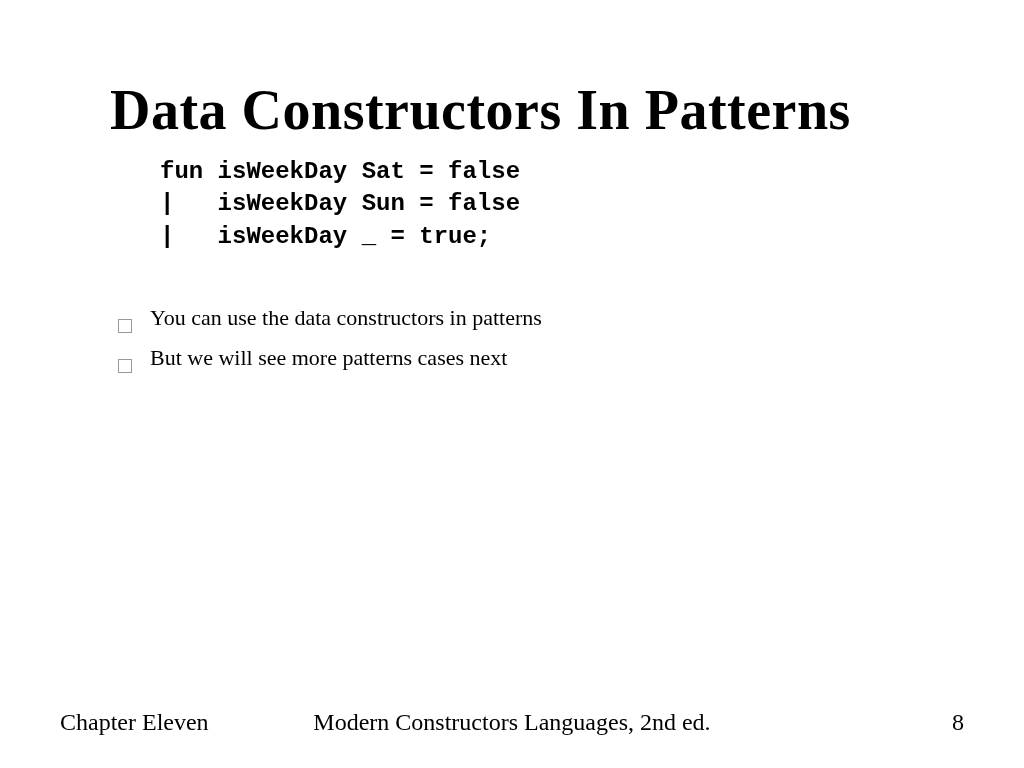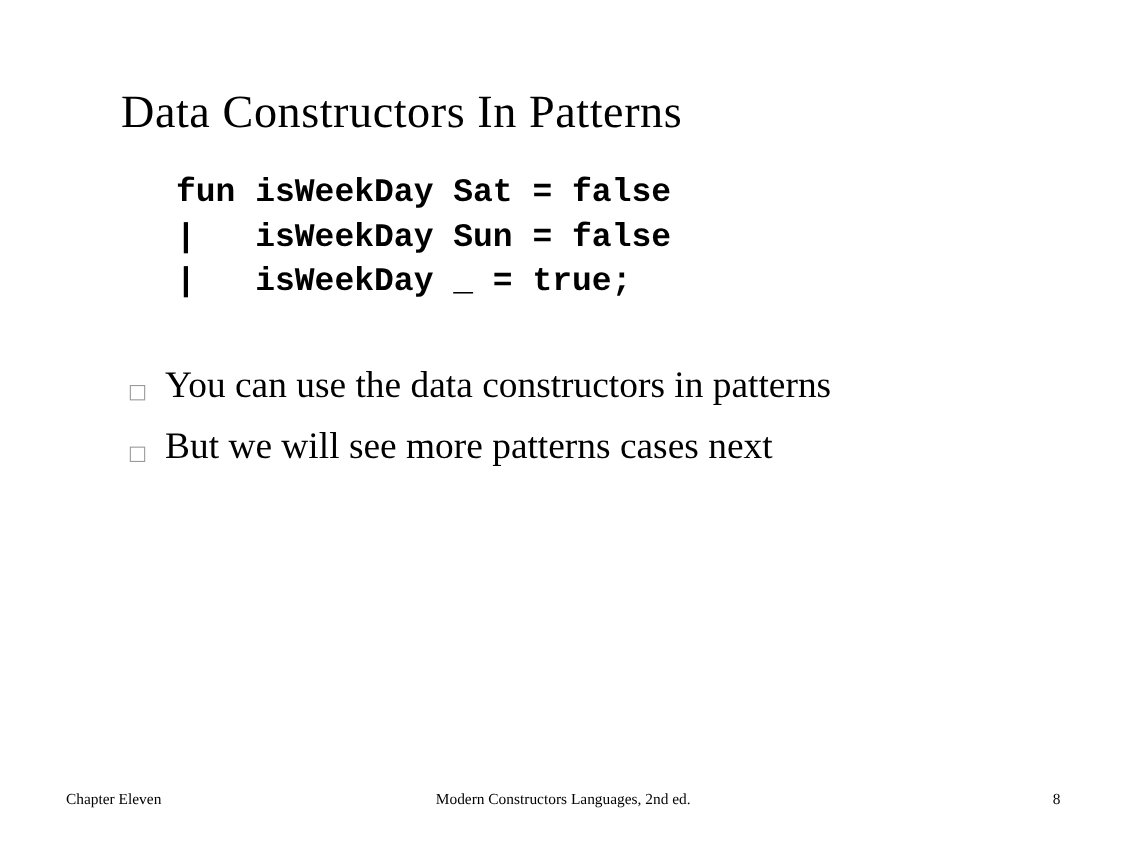--- a/index.html
+++ b/index.html
@@ -16,41 +16,41 @@
       position: relative;
       overflow: hidden;
     }
     .slide {
       width: 100%;
       height: 100%;
       padding: 78px 60px 40px 110px;
       position: relative;
     }
     .title {
-      font-size: 42px;
-      font-weight: normal;
-      margin-bottom: 30px;
+      font-size: 56px;
+      font-weight: bold;
+      margin-bottom: 14px;
       letter-spacing: 0.5px;
     }
     .code-block {
       font-family: "Courier New", Courier, monospace;
-      font-size: 30px;
+      font-size: 24px;
       font-weight: bold;
       line-height: 1.35;
       white-space: pre;
       margin-left: 50px;
       margin-bottom: 50px;
     }
     .bullets {
       margin-left: 8px;
     }
     .bullet-item {
       display: flex;
-      align-items: center;
-      font-size: 34px;
+      align-items: flex-end;
+      font-size: 22px;
       line-height: 1.35;
       margin-bottom: 10px;
     }
     .bullet-marker {
       display: inline-block;
       width: 14px;
       height: 14px;
       border: 1px solid #999999;
       margin-top: 14px;
       margin-right: 18px;
@@ -61,21 +61,21 @@
       padding-right: 60px;
     }
     .footer {
       position: absolute;
       bottom: 32px;
       left: 0;
       width: 100%;
       padding: 0 60px;
       display: flex;
       justify-content: space-between;
-      font-size: 14px;
+      font-size: 24px;
     }
     .footer-left {
       text-align: left;
     }
     .footer-center {
       position: absolute;
       left: 50%;
       transform: translateX(-50%);
     }
     .footer-right {

